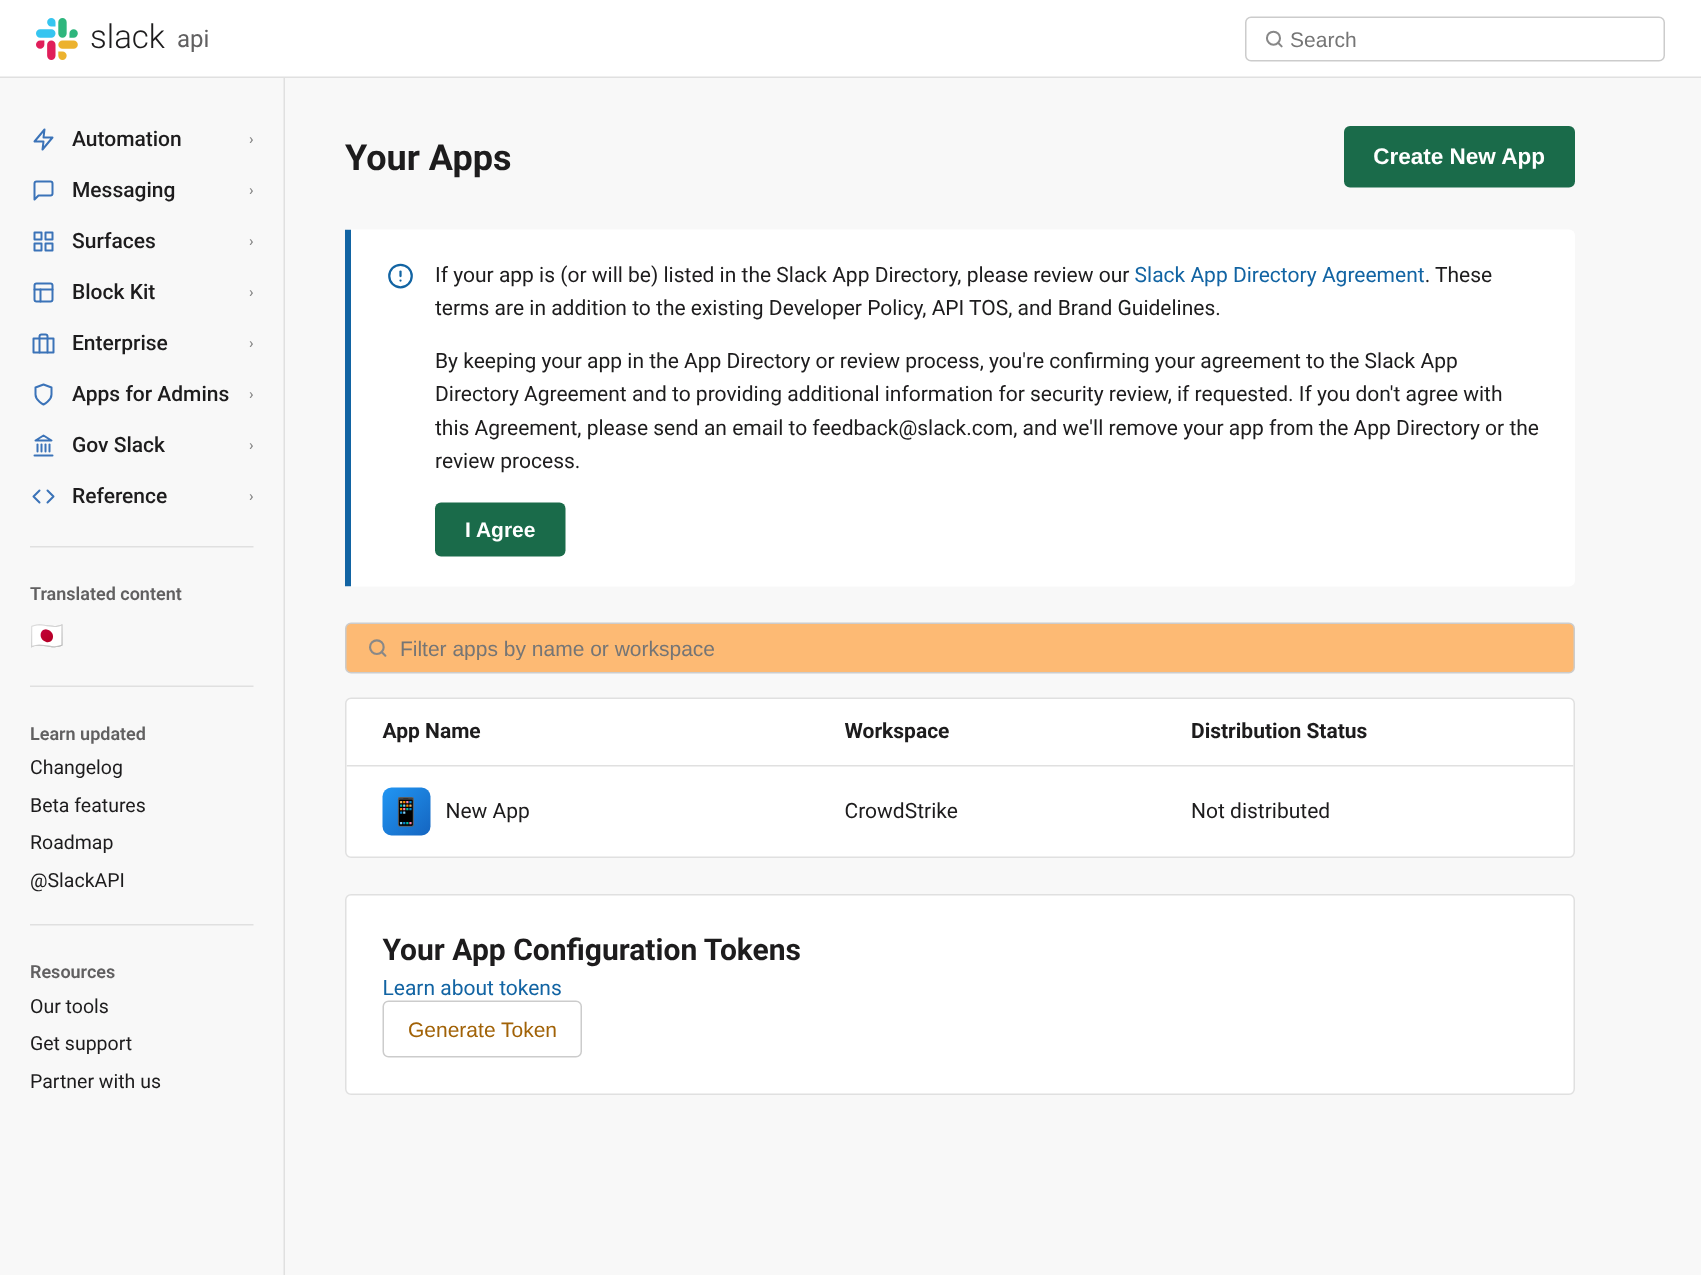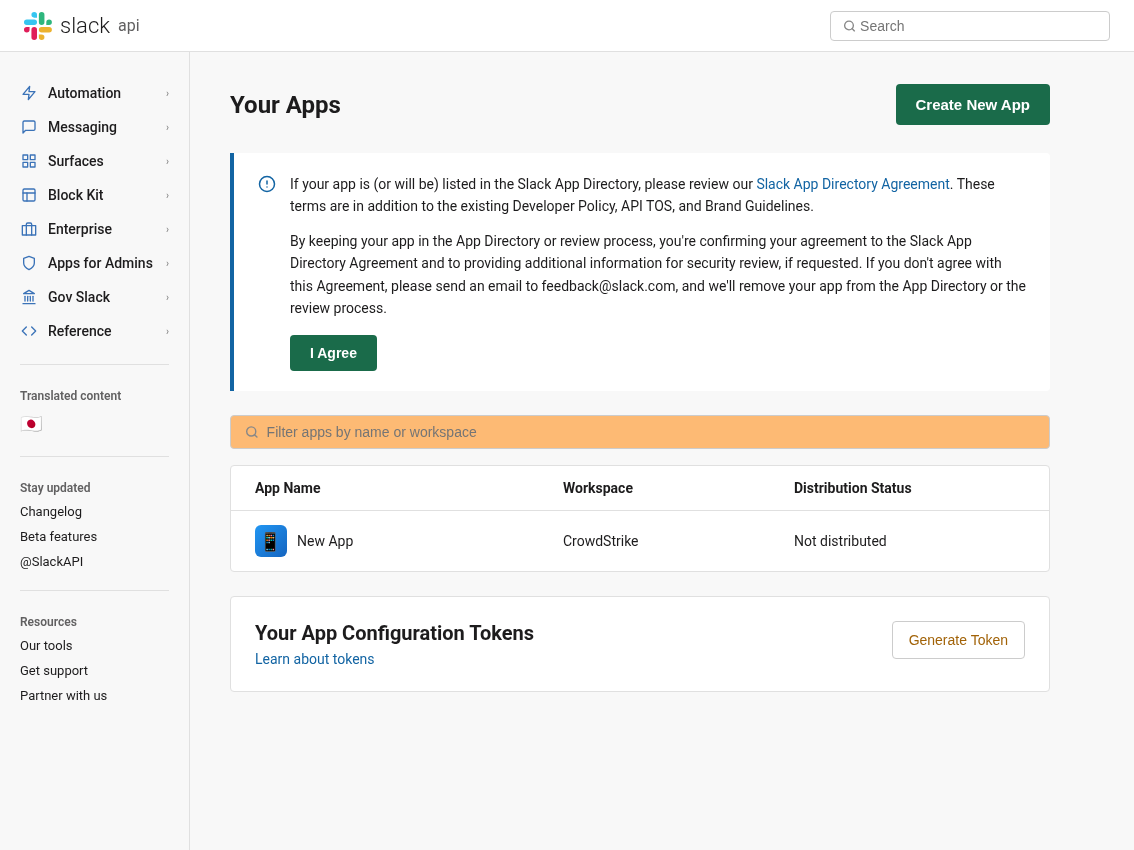--- a/index.html
+++ b/index.html
@@ -248,20 +248,21 @@
     .config-tokens {
       background: #fff;
       border: 1px solid #e0e0e0;
       border-radius: 4px;
       padding: 24px;
     }
     .config-tokens-header {
       display: flex;
       align-items: flex-start;
       justify-content: space-between;
+      flex-direction: column;
     }
     .config-tokens-title {
       font-size: 20px;
       font-weight: 700;
       margin-bottom: 6px;
     }
     .config-tokens-link {
       color: #1264a3;
       text-decoration: none;
       font-size: 14px;
@@ -414,23 +415,24 @@
       <span class="chevron">›</span>
     </div>
 
     <hr class="sidebar-divider">
 
     <div class="sidebar-section-title">Translated content</div>
     <div class="translated-flag">🇯🇵</div>
 
     <hr class="sidebar-divider">
 
-    <div class="sidebar-section-title">Stay updated</div>
+    <div class="sidebar-section-title">Learn updated</div>
     <a class="sidebar-link">Changelog</a>
     <a class="sidebar-link">Beta features</a>
+    <a class="sidebar-link">Roadmap</a>
     <a class="sidebar-link">@SlackAPI</a>
 
     <hr class="sidebar-divider">
 
     <div class="sidebar-section-title">Resources</div>
     <a class="sidebar-link">Our tools</a>
     <a class="sidebar-link">Get support</a>
     <a class="sidebar-link">Partner with us</a>
   </nav>
 

